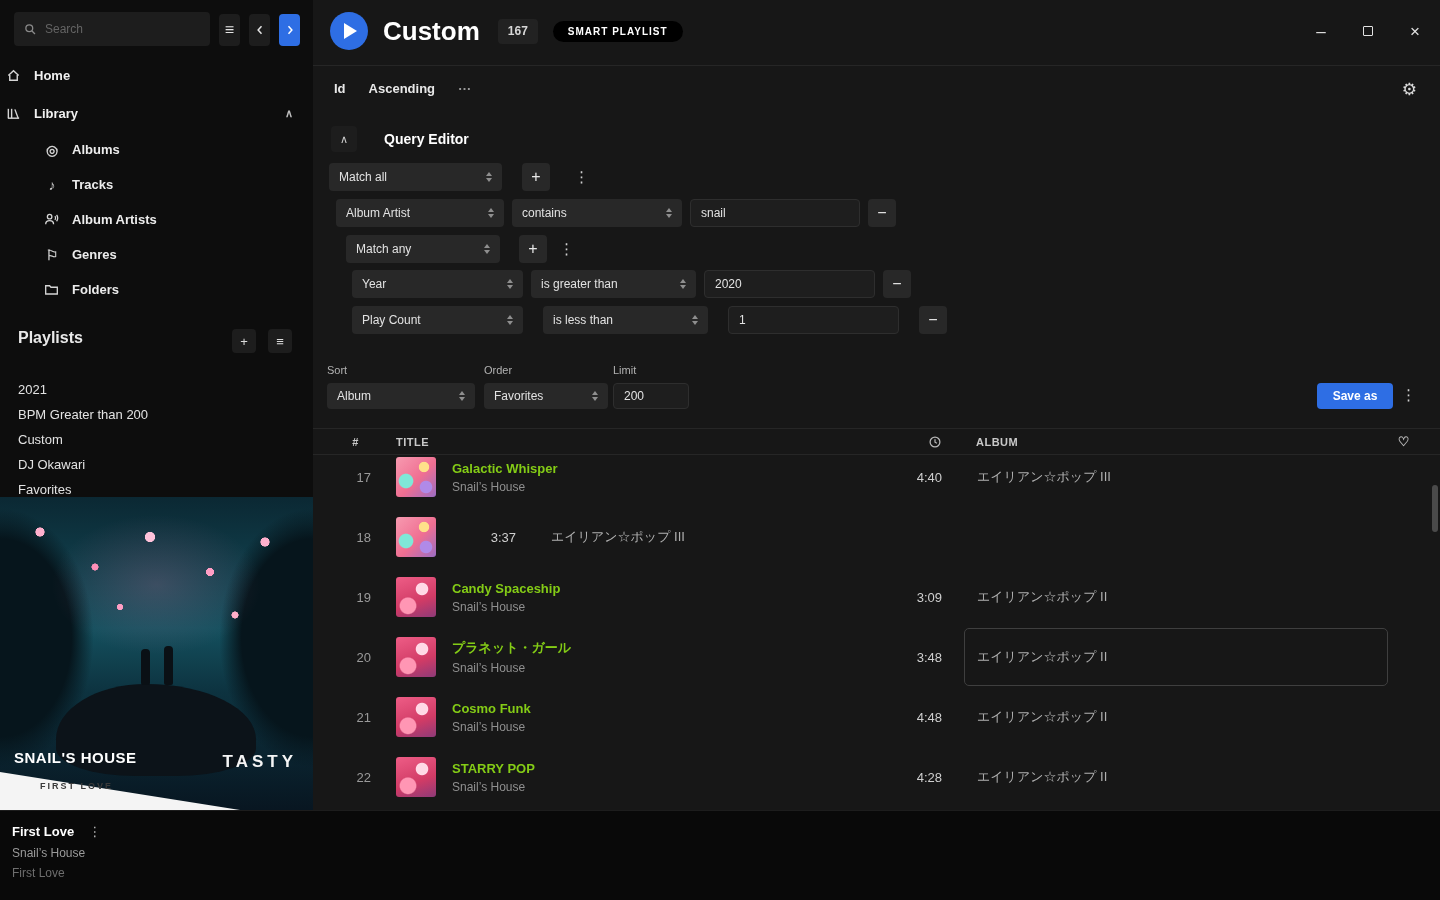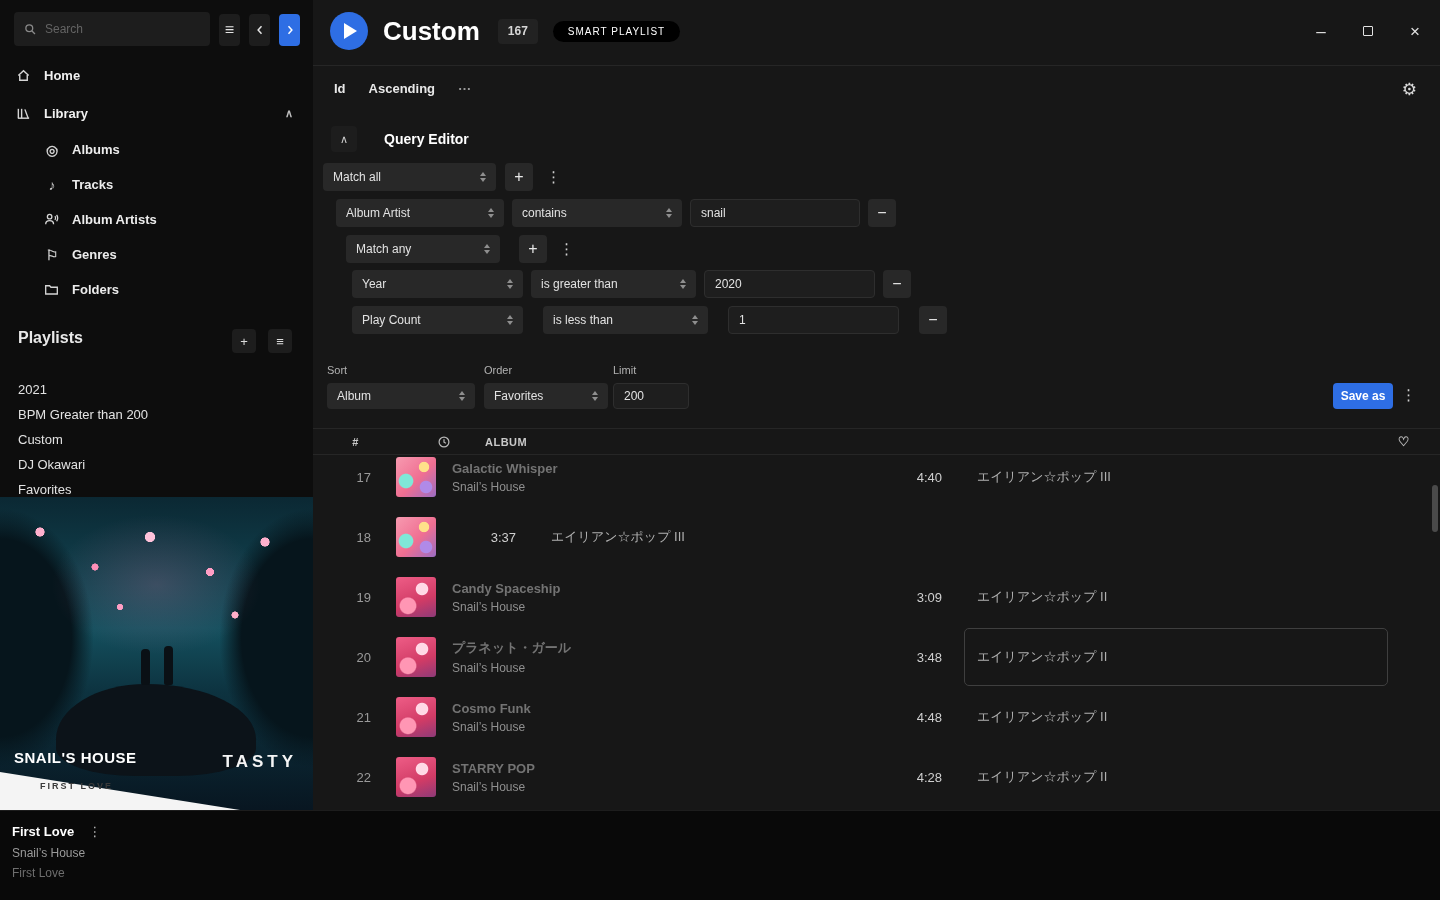--- a/index.html
+++ b/index.html
@@ -9,21 +9,21 @@
   svg{display:block}
 
   
   .sidebar{position:absolute;left:0;top:0;width:313px;height:810px;background:#0d0d0d;overflow:hidden}
   .srow{display:flex;align-items:flex-end;gap:9px;padding:12px 13px 10px 14px}
   .search{flex:1;height:34px;background:#1d1d1d;border-radius:4px;display:flex;align-items:center;padding:0 10px;gap:8px}
   .search input{flex:1;background:transparent;border:none;outline:none;color:#ddd;font-size:12px;font-family:inherit;min-width:0}
   .search input::placeholder{color:#646464}
   .ibtn{width:32px;height:32px;border:none;border-radius:4px;background:#1d1d1d;color:#e6e6e6;display:flex;align-items:center;justify-content:center;font-size:16px;cursor:pointer}
   .ibtn.accent{background:#2e6ee4}
-  .navitem{display:flex;align-items:center;gap:13px;height:38px;padding:0 16px;font-size:13px;font-weight:700;color:#f0f0f0;position:relative;cursor:pointer}
+  .navitem{display:flex;align-items:center;gap:13px;height:38px;padding:0 6px;font-size:13px;font-weight:700;color:#f0f0f0;position:relative;cursor:pointer}
   .navitem .chev{position:absolute;right:20px;font-size:11px;color:#bdbdbd}
   .subitem{display:flex;align-items:center;gap:12px;height:35px;padding-left:44px;font-size:13px;font-weight:700;color:#ececec;cursor:pointer}
   .glyph{width:16px;text-align:center;color:#cfcfcf;font-size:14px;line-height:1}
   .plhead{display:flex;margin:22px 21px 0 18px;gap:12px}
   .plhead .pltitle{font-size:16px;font-weight:800;flex:1}
   .sbtn{width:24px;height:24px;border:none;border-radius:4px;background:#1d1d1d;color:#dcdcdc;font-size:13px;display:flex;align-items:center;justify-content:center;cursor:pointer}
   .pllist{margin-top:24px}
   .plitem{height:25px;display:flex;align-items:center;padding-left:18px;font-size:13px;color:#e2e2e2;cursor:pointer}
 
   
@@ -49,21 +49,21 @@
   .art-title{position:absolute;left:40px;top:284px;font-size:9px;letter-spacing:2px;color:#3a3a3a;font-weight:700}
   .art-brand{position:absolute;right:16px;top:255px;font-size:17px;font-weight:800;letter-spacing:4px;color:#f5f5f5}
 
   
   .main{position:absolute;left:313px;top:0;width:1127px;height:810px;background:#171717;overflow:hidden}
   .pagehead{position:absolute;left:17px;top:12px;display:flex;align-items:center;gap:15px}
   .bigplay{width:38px;height:38px;border-radius:50%;background:#2e6ee4;border:none;display:flex;align-items:center;justify-content:center;cursor:pointer}
   .tri{width:0;height:0;border-left:13px solid #fff;border-top:8px solid transparent;border-bottom:8px solid transparent;margin-left:3px}
   .ptitle{font-size:26px;font-weight:800;color:#fff}
   .cbadge{background:#222;border-radius:4px;height:25px;display:flex;align-items:center;padding:0 10px;font-size:12px;font-weight:700;color:#d8d8d8;margin-left:3px}
-  .pill{background:#000;border-radius:12px;height:21px;display:flex;align-items:center;padding:0 15px;font-size:10px;font-weight:400;letter-spacing:1px;color:#fff}
+  .pill{background:#000;border-radius:12px;height:21px;display:flex;align-items:center;padding:0 15px;font-size:10px;font-weight:700;letter-spacing:1px;color:#fff}
   .winctl{position:absolute;right:16px;top:22px;display:flex;align-items:center;gap:29px}
   .wbtn{background:none;border:none;color:#e2e2e2;font-size:17px;line-height:1;cursor:pointer;display:flex;align-items:center;justify-content:center;width:18px;height:18px}
   .maxbox{width:10px;height:10px;border:1.5px solid #e2e2e2;border-radius:1px}
   .hdiv{position:absolute;left:0;right:0;top:65px;height:1px;background:#262626}
 
   .sortctl{position:absolute;left:21px;top:81px;display:flex;align-items:center;gap:23px;font-size:13px;font-weight:700}
   .sortctl .dim{color:#9a9a9a;font-weight:700;letter-spacing:1px}
   .gearbtn{position:absolute;right:23px;top:79px;background:none;border:none;color:#d9d9d9;font-size:17px;cursor:pointer}
 
   
@@ -77,21 +77,21 @@
   .car .u{border-bottom:4px solid #8f8f8f}
   .car .d{border-top:4px solid #8f8f8f}
   .qinput{height:28px;background:#1e1e1e;border:1px solid #2e2e2e;border-radius:4px;color:#e2e2e2;font-size:12px;font-family:inherit;padding:0 10px;outline:none}
   .sqbtn{width:28px;height:28px;border:none;border-radius:4px;background:#282828;color:#e8e8e8;font-size:16px;display:flex;align-items:center;justify-content:center;cursor:pointer}
   .dotsbtn{background:none;border:none;color:#cfcfcf;font-size:15px;cursor:pointer;padding:0 4px}
 
   .qlabels{position:absolute;top:364px;left:0;right:0;font-size:11px;color:#b2b2b2}
   .qlabels span{position:absolute;top:0}
   .sortrow{position:absolute;top:383px;left:0;right:0;height:26px}
   .sortrow .sel,.sortrow .qinput{position:absolute;height:26px}
-  .saveas{position:absolute;right:47px;top:383px;width:60px;height:26px;border:none;border-radius:4px;background:#2e6ee4;color:#fff;font-size:12px;font-weight:700;font-family:inherit;cursor:pointer}
+  .saveas{position:absolute;right:47px;top:383px;width:76px;height:26px;border:none;border-radius:4px;background:#2e6ee4;color:#fff;font-size:12px;font-weight:700;font-family:inherit;cursor:pointer}
   .savedots{position:absolute;right:20px;top:386px}
 
   
   .thead{position:absolute;left:0;right:0;top:428px;height:27px;border-top:1px solid #262626;border-bottom:1px solid #262626;display:flex;align-items:center;padding-left:27px;font-size:11px;font-weight:700;letter-spacing:.5px;color:#c9c9c9}
   .h-num{width:31px;text-align:center}
   .h-title{margin-left:25px;width:466px}
   .h-time{width:80px;display:flex;justify-content:flex-end;color:#b9b9b9}
   .h-album{margin-left:22px;padding-left:12px;flex:1}
   .h-heart{position:absolute;right:30px;font-size:13px;color:#b5b5b5}
   .tlist{position:absolute;left:0;right:0;top:456px;height:354px;overflow:hidden}
@@ -102,21 +102,21 @@
   .art-a{background:
     radial-gradient(10px 10px at 70% 25%,#ffe08a 48%,transparent 56%),
     radial-gradient(14px 14px at 25% 60%,#7fe8d8 48%,transparent 56%),
     radial-gradient(12px 12px at 75% 75%,#b08ae8 48%,transparent 56%),
     linear-gradient(135deg,#f79ab0 0%,#ef6f92 55%,#9a6cc4 100%)}
   .art-b{background:
     radial-gradient(12px 12px at 65% 30%,#ffd9e6 48%,transparent 56%),
     radial-gradient(16px 16px at 30% 72%,#ff96b4 48%,transparent 56%),
     linear-gradient(160deg,#ee5d86 0%,#d13b66 60%,#8e3a78 100%)}
   .meta{margin-left:16px;width:410px}
-  .meta .t{font-size:13px;font-weight:700;color:#737373;margin-bottom:4px}
+  .meta .t{font-size:13px;font-weight:700;color:#84cc16;margin-bottom:4px}
   .meta .a{font-size:12px;color:#8f8f8f}
   .time{width:80px;text-align:right;font-size:13px;color:#cfcfcf}
   .albumwrap{flex:1;margin-left:22px;margin-right:52px}
   .albumcell{height:58px;display:flex;align-items:center;padding:0 12px;border:1px solid transparent;border-radius:5px;font-size:13px;color:#b0b0b0}
   .albumcell.focus{border-color:#3f3f3f}
   .scrollthumb{position:absolute;right:2px;top:485px;width:6px;height:47px;border-radius:3px;background:#4a4a4a;cursor:pointer}
 
   
   .player{position:absolute;left:0;top:810px;width:1440px;height:90px;background:#090909;border-top:1px solid #1d1d1d}
   .np{position:absolute;left:12px;top:13px}
@@ -267,21 +267,21 @@
       <span>Ascending</span>
       <span class="dim">⋯</span>
     </div>
     <button class="gearbtn"><span>⚙</span></button>
 
     <div class="qe-head">
       <button class="qe-collapse"><span>∧</span></button>
       <span class="qe-title">Query Editor</span>
     </div>
 
-    <div class="qrow" style="top:163px;left:10px;gap:9px">
+    <div class="qrow" style="top:163px;left:16px;gap:20px">
       <div class="sel" style="width:173px">
         <span>Match all</span>
         <span class="car">
             <b class="u"></b>
             <b class="d"></b>
           </span>
       </div>
       <button class="sqbtn">
           <span>+</span>
         </button>
@@ -385,20 +385,21 @@
             <b class="d"></b>
           </span>
       </div>
       <input class="qinput" style="left: 300px; width: 76px; position: absolute;" value="200">
     </div>
     <button class="saveas">Save as</button>
     <button class="dotsbtn savedots"><span>⋮</span></button>
 
     <div class="thead">
       <span class="h-num">#</span>
+      <span class="h-title">TITLE</span>
       <span class="h-time">
         <svg width="14" height="14" viewBox="0 0 16 16" fill="none" stroke="#b9b9b9" stroke-width="1.4">
             <circle cx="8" cy="8" r="5.6"></circle>
             <path d="M8 4.8v3.4l2.2 1.3"></path>
           </svg>
       </span>
       <span class="h-album">ALBUM</span>
       <span class="h-heart"><span>♡</span></span>
     </div>
 

